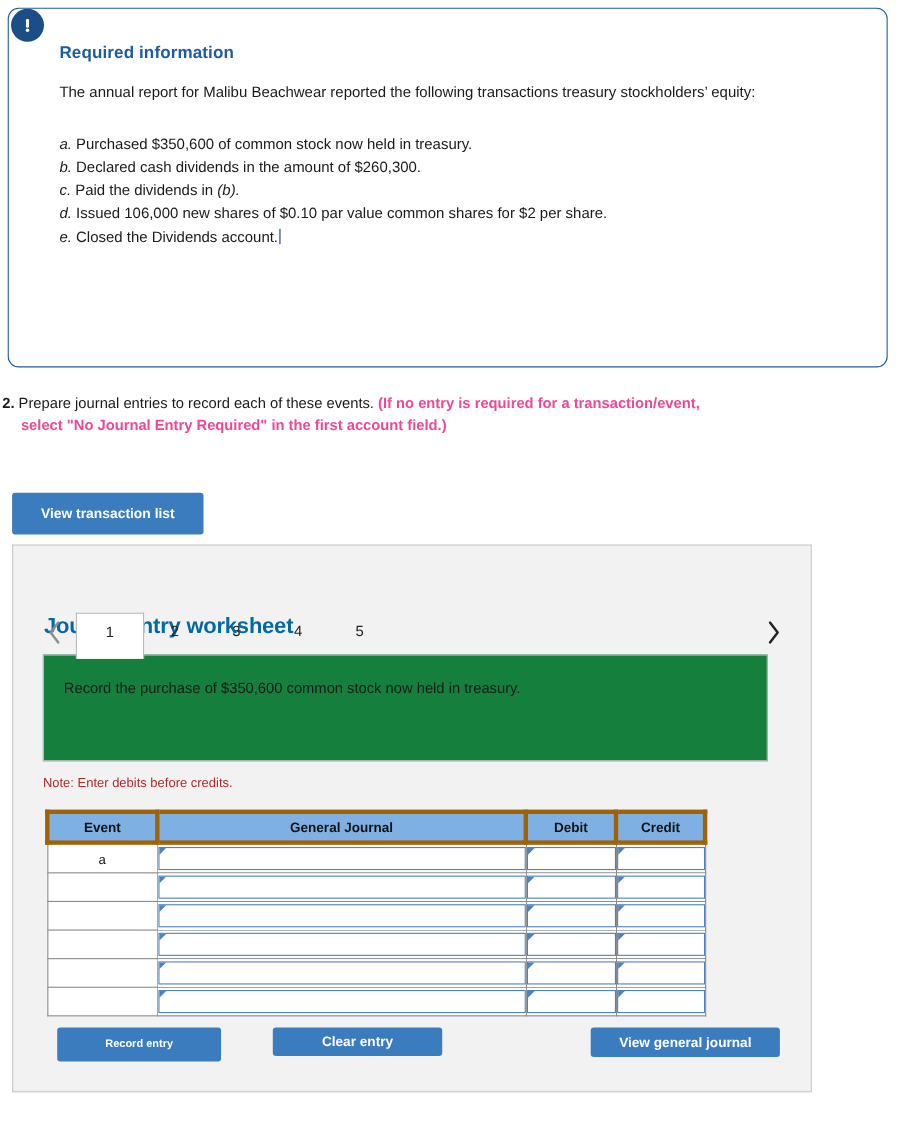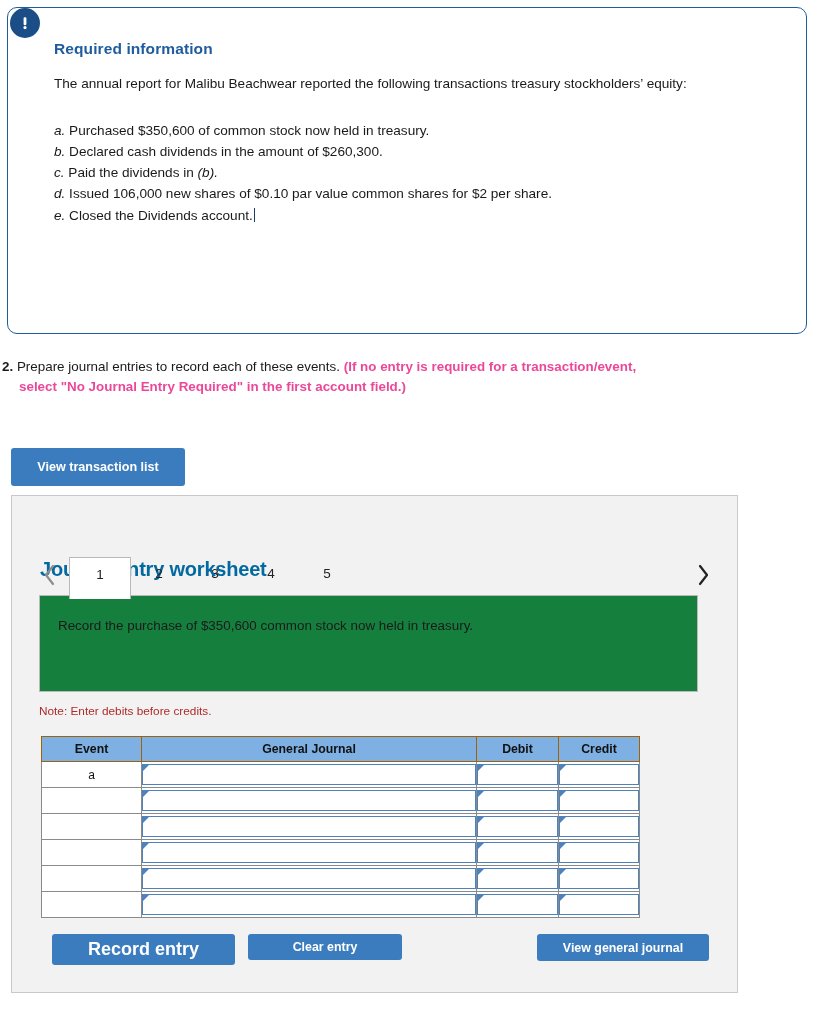--- a/index.html
+++ b/index.html
@@ -216,21 +216,21 @@
   
   .jtable {
     position: absolute;
     left: 29px;
     top: 240px;
     border-collapse: collapse;
     table-layout: fixed;
   }
   .jtable th {
     background: #7eb0e3;
-    border: 1px solid #a16207;
+    border: 4px solid #a16207;
     font-size: 12.3px;
     font-weight: bold;
     color: #111111;
     height: 24px;
     padding: 0;
   }
   .jtable td {
     border: 1px solid #8a8a8a;
     height: 25px;
     padding: 0;
@@ -265,23 +265,23 @@
     height: 0;
     border-top: 6px solid #4e82bd;
     border-right: 6px solid transparent;
   }
 
   
   .btn-record {
     position: absolute;
     left: 40px;
     top: 438px;
-    width: 183px;
+    width: 149px;
     height: 31px;
-    font-size: 18px;
+    font-size: 10px;
   }
   .btn-clear {
     position: absolute;
     left: 236px;
     top: 438px;
     width: 154px;
     height: 26px;
     font-size: 12.4px;
   }
   .btn-journal {

